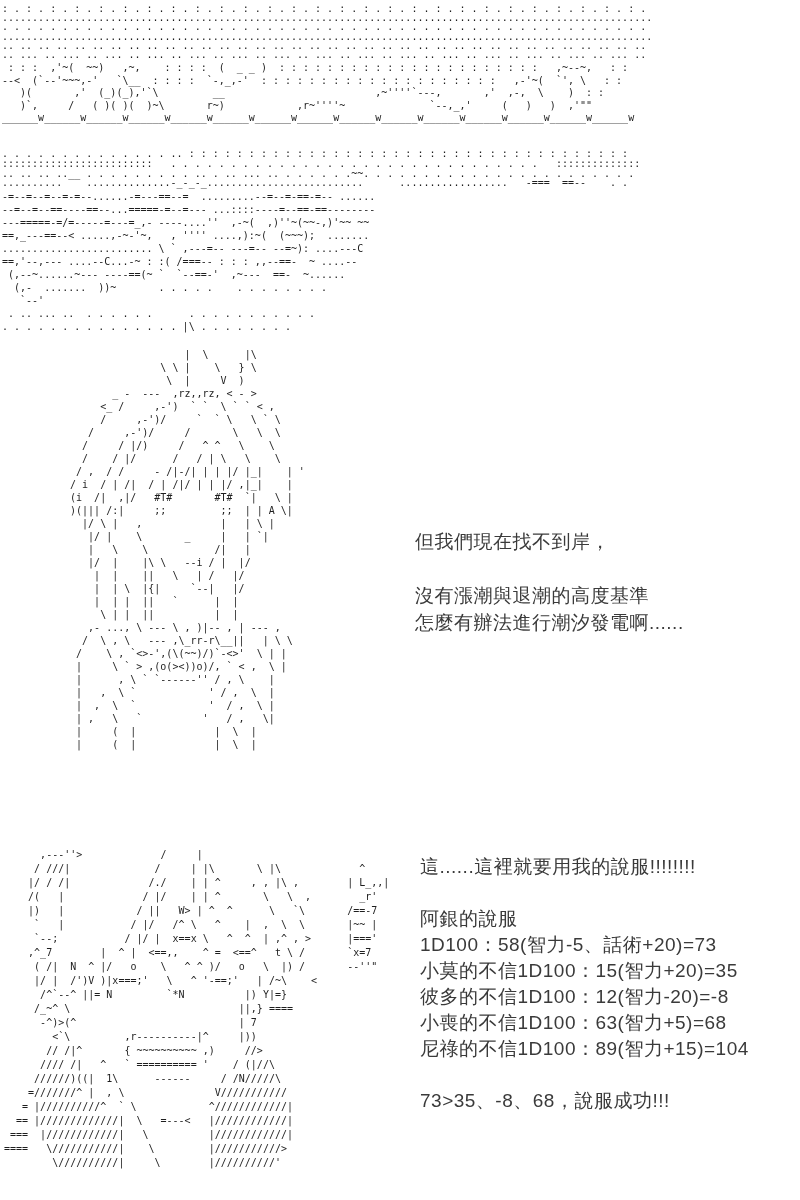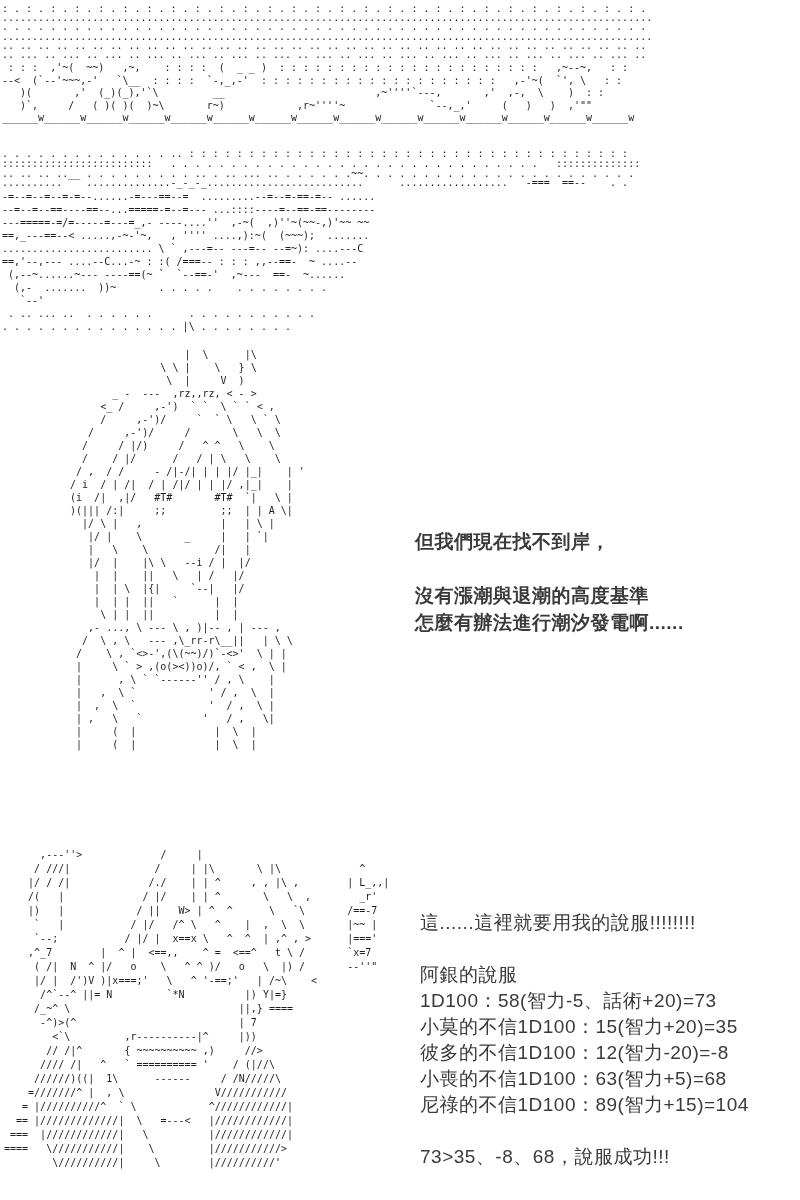--- a/index.html
+++ b/index.html
@@ -18,22 +18,22 @@
   .aa-dotband  { left:2px;  top:149px; line-height:9.8px; }
   .aa-sea      { left:2px;  top:190px; line-height:13px; }
   .aa-girl1    { left:58px; top:348px; line-height:13px; }
   .aa-girl2    { left:4px;  top:848px; line-height:14px; }
   .speech {
     position:absolute; white-space:pre-line;
     font-family:"Liberation Sans", sans-serif;
     color:#3a3a3a; font-size:19px; letter-spacing:0.5px;
   }
   .speech-1 { left:400px; top:184px; line-height:27px; }
-  .speech-2 { left:415px; top:528px; line-height:27px;font-weight:bold; }
-  .speech-3 { left:420px; top:910px; line-height:26px; }
+  .speech-2 { left:415px; top:528px; line-height:27px; }
+  .speech-3 { left:420px; top:854px; line-height:26px; }
 </style>
 </head>
 <body>
 
 <div class="canvas">
 
   <pre class="aa aa-sky">: . : . : . : . : . : . : . : . : . : . : . : . : . : . : . : . : . : . : . : . : . : . : . : . : . : . : .
 ............................................................................................................
 . . . . . . . . . . . . . . . . . . . . . . . . . . . . . . . . . . . . . . . . . . . . . . . . . . . . . .
 ............................................................................................................

